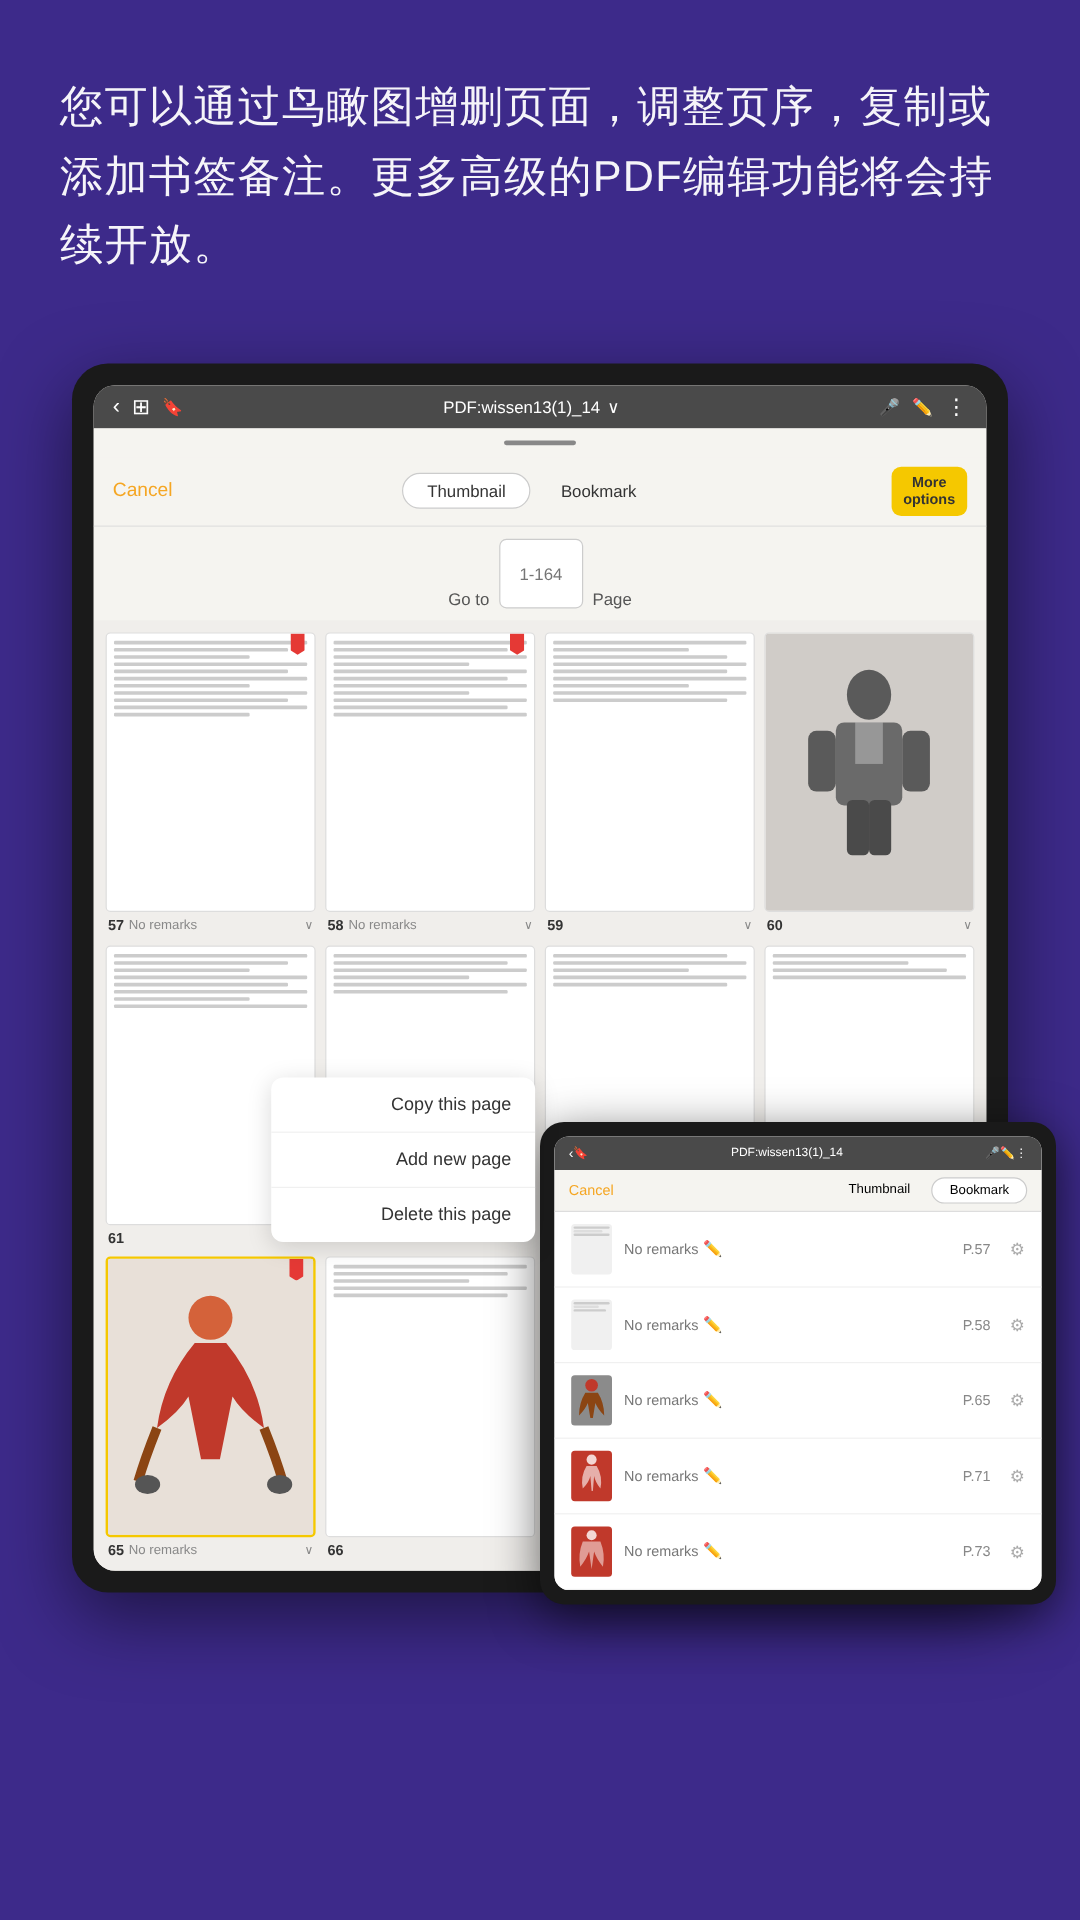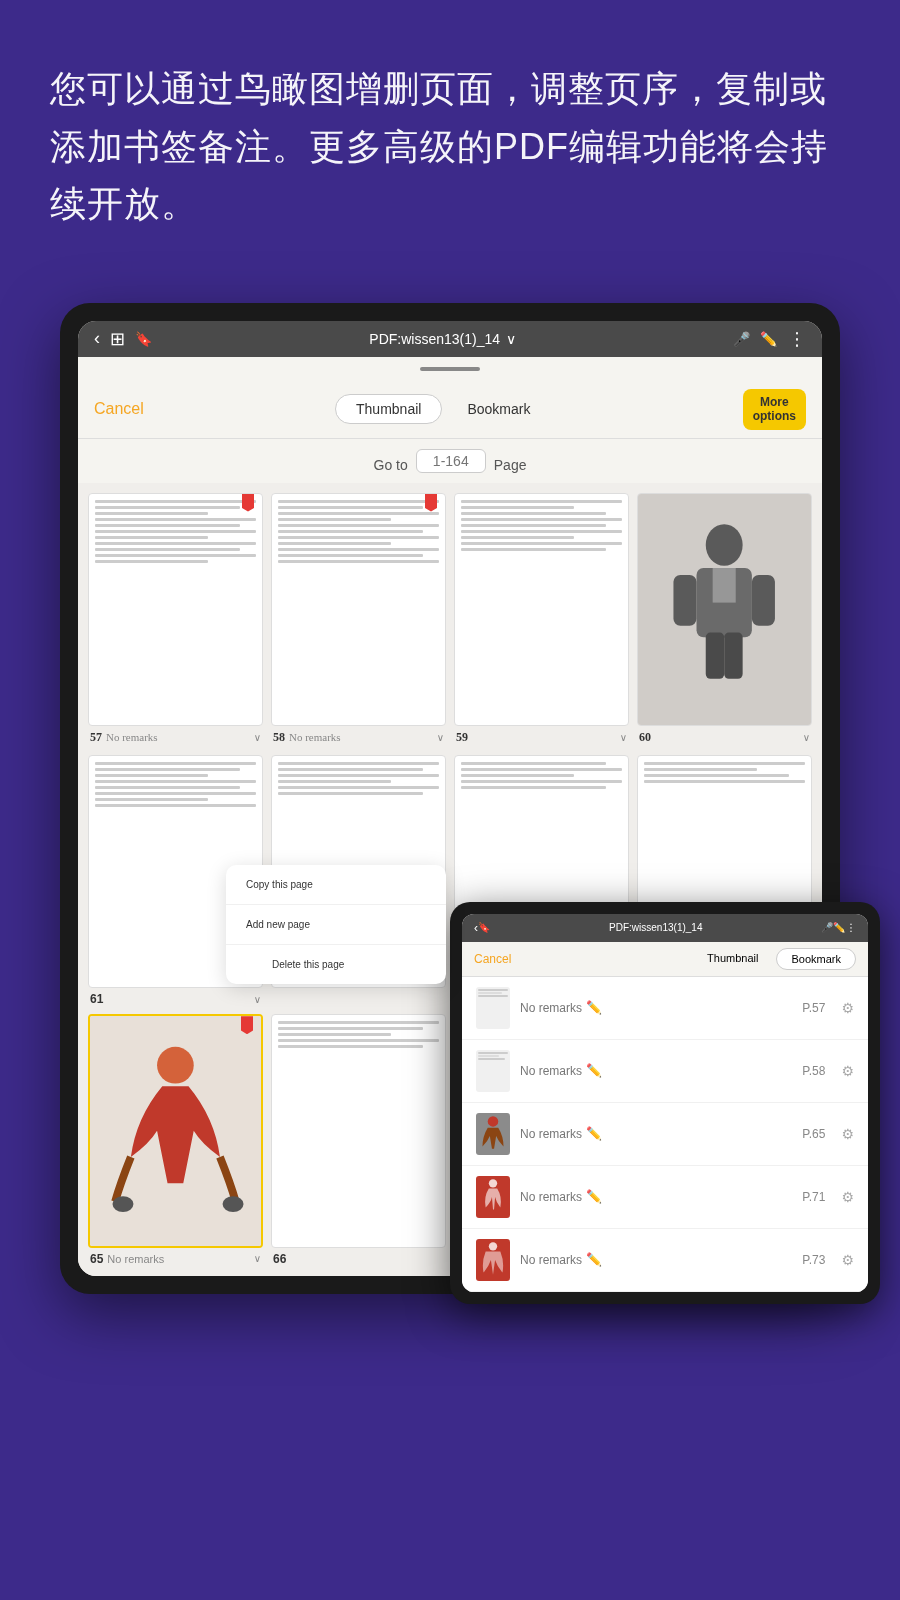--- a/index.html
+++ b/index.html
@@ -159,36 +159,35 @@
       align-items: flex-end;
       justify-content: center;
       gap: 8px;
       font-size: 14px;
       color: #555;
     }
 
     .page-input {
       border: 1px solid #ccc;
       border-radius: 6px;
-      padding: 3px 8px;
+      padding: 20px 8px;
       width: 70px;
       font-size: 14px;
       text-align: center;
       background: white;
     }
 
     
     .thumbnail-grid {
       background: #f0eeeb;
       padding: 10px;
       display: grid;
       grid-template-columns: repeat(4, 1fr);
       gap: 8px;
       position: relative;
-      font-family: Liberation Serif, serif;
     }
 
     .thumb-item {
       display: flex;
       flex-direction: column;
       align-items: center;
       position: relative;
     }
 
     .thumb-page {
@@ -266,24 +265,25 @@
       background: white;
       border-radius: 10px;
       box-shadow: 0 4px 20px rgba(0,0,0,0.15);
       z-index: 100;
       width: 220px;
       overflow: hidden;
     }
 
     .context-menu-item {
       padding: 14px 20px;
-      font-size: 10px;
+      font-size: 15px;
       color: #333;
       cursor: pointer;
       border-bottom: 1px solid #f0f0f0;
+      text-align: right;
     }
 
     .context-menu-item:last-child {
       border-bottom: none;
       padding-left: 46px;
     }
 
     
     .tablet-overlay {
       position: absolute;

